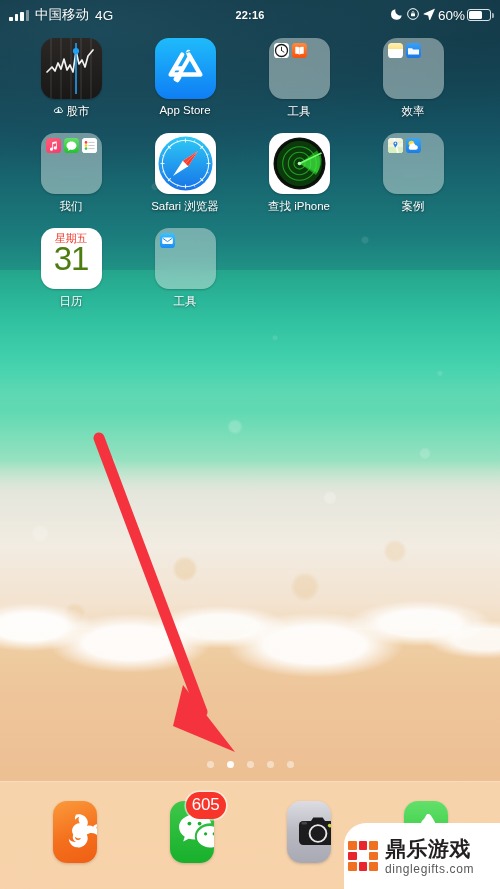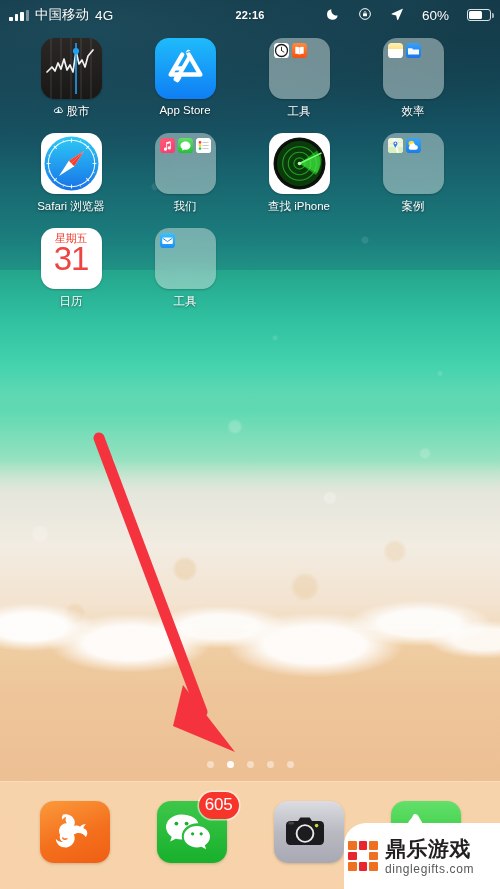--- a/index.html
+++ b/index.html
@@ -77,21 +77,21 @@
     position:absolute; top:0; left:0; right:0; height:30px;
     display:flex; align-items:center;
     color:#fff; font-size:14.5px; font-weight:bold;
     padding:0 9px;
     z-index:30;
     text-shadow:0 0 2px rgba(0,0,0,.30);
     justify-content:space-between;
   }
   .sb-left { display:flex; align-items:center; gap:6px; }
   .sb-center { position:absolute; left:0; right:0; text-align:center; font-size:11px; letter-spacing:.2px; }
-  .sb-right { margin-left:auto; display:flex; align-items:center; gap:18px; position:relative; z-index:2; }
+  .sb-right { margin-left:auto; display:flex; align-items:center; gap:2px; position:relative; z-index:2; }
 
   .bars { display:flex; align-items:flex-end; gap:2px; height:11px; }
   .bars i { display:block; width:3.5px; background:#fff; border-radius:.8px; }
   .bars i:nth-child(1){height:4px;}
   .bars i:nth-child(2){height:6.5px;}
   .bars i:nth-child(3){height:9px;}
   .bars i:nth-child(4){height:11px; background:rgba(255,255,255,.42);}
   .carrier { font-size:13.5px; font-weight:normal; }
   .nettype { font-size:13.5px; font-weight:normal; letter-spacing:.3px; }
 
@@ -139,21 +139,21 @@
 
   
   .ic-safari { background:#fff; }
 
   
   .ic-find { background:#fff; }
 
   
   .ic-cal { background:#fff; display:flex; flex-direction:column; align-items:center; }
   .cal-dow { font-size:11px; color:#f2392c; font-weight:normal; margin-top:5px; line-height:1; letter-spacing:-.3px; }
-  .cal-day { font-size:33px; color:#ef4444; font-weight:300; line-height:.98; margin-top:-1px; letter-spacing:-1px; }
+  .cal-day { font-size:33px; color:#4d7c0f; font-weight:300; line-height:.98; margin-top:-1px; letter-spacing:-1px; }
 
   
   .m-clock{ background:#fff; }
   .m-books{ background:linear-gradient(180deg,#ff8a3d,#f4510f); }
   .m-notes{ background:linear-gradient(180deg,#fff0b5 0%,#fde38a 38%,#fff 39%,#fdfdfd 100%); }
   .m-files{ background:linear-gradient(180deg,#3aa0f5,#1976e8); }
   .m-music{ background:linear-gradient(150deg,#fd5d77,#f93a6e); }
   .m-msg{ background:linear-gradient(180deg,#63e06a,#23c131); }
   .m-remind{ background:#fff; }
   .m-maps{ background:linear-gradient(145deg,#e8f3cf 0%,#c9e6a6 40%,#f2e9d0 100%); }
@@ -178,21 +178,21 @@
   #dock {
     position:absolute; left:0; right:0; bottom:0; height:108px;
     background:rgba(255,226,190,.55);
     backdrop-filter:blur(22px);
     border-top:.5px solid rgba(255,255,255,.22);
     display:flex; align-items:center; justify-content:space-around;
     padding:0 16px 8px;
     z-index:28;
   }
   .dockicon {
-    width:70px; height:62px; border-radius:14px;
+    width:44px; height:62px; border-radius:14px;
     position:relative; overflow:visible;
     box-shadow:0 1px 3px rgba(0,0,0,.18);
   }
   .dockicon .inner { position:absolute; inset:0; border-radius:14px; overflow:hidden; }
   .ic-uc { background:linear-gradient(160deg,#fb9a3c 0%,#f4701d 55%,#ef5f14 100%); }
   .ic-wechat { background:linear-gradient(180deg,#3ec74a 0%,#17b02c 100%); }
   .ic-camera { background:linear-gradient(180deg,#dcdce2 0%,#b9b9c2 50%,#a9a9b4 100%); }
   .ic-phone { background:linear-gradient(180deg,#63e06a 0%,#23c131 100%); }
 
   .badge {
@@ -352,20 +352,47 @@
           </svg>
         </div>
       </div>
       <div class="label">效率</div>
     </div>
   </div>
 
   <div class="row">
 
     <div class="cell">
+      <div class="appicon folder">
+        <div class="mini m-music">
+          <svg viewBox="0 0 15 15" width="15" height="15">
+            <path d="M10.6 3.2 6.2 4.3v5.4a1.6 1.6 0 1 0 .9 1.4V5.9l2.9-.7v3.3a1.6 1.6 0 1 0 .9 1.4z" fill="#fff"></path>
+          </svg>
+        </div>
+        <div class="mini m-msg">
+          <svg viewBox="0 0 15 15" width="15" height="15">
+            <path d="M7.5 3.4c-2.8 0-5 1.8-5 4s1.3 2.9 2 3.3c0 .7-.5 1.5-.9 1.8 1 0 2-.4 2.7-.9.4.1.8.2 1.2.2 2.8 0 5-1.8 5-4.1s-2.2-4.3-5-4.3z" fill="#fff"></path>
+          </svg>
+        </div>
+        <div class="mini m-remind">
+          <svg viewBox="0 0 15 15" width="15" height="15">
+            <rect width="15" height="15" fill="#fff"></rect>
+            <circle cx="4" cy="4.4" r="1.3" fill="#fd3b30"></circle>
+            <circle cx="4" cy="7.5" r="1.3" fill="#ffcc00"></circle>
+            <circle cx="4" cy="10.6" r="1.3" fill="#34c759"></circle>
+            <rect x="6.4" y="3.9" width="6.2" height="1" fill="#c9c9ce"></rect>
+            <rect x="6.4" y="7" width="6.2" height="1" fill="#c9c9ce"></rect>
+            <rect x="6.4" y="10.1" width="6.2" height="1" fill="#c9c9ce"></rect>
+          </svg>
+        </div>
+      </div>
+      <div class="label">我们</div>
+    </div>
+
+    <div class="cell">
       <div class="appicon ic-safari">
         <svg viewBox="0 0 61 61" width="61" height="61">
           <defs>
             <linearGradient id="safg" x1="0" y1="0" x2="0" y2="1">
               <stop offset="0" stop-color="#2ec9f5"></stop>
                 <stop offset="1" stop-color="#1773e8"></stop>
             </linearGradient>
           </defs>
           <circle cx="30.5" cy="30.5" r="27" fill="url(#safg)"></circle>
           <circle cx="30.5" cy="30.5" r="23.2" fill="none" stroke="#fff" stroke-width="1.1" opacity=".9"></circle>
@@ -378,47 +405,20 @@
           </g>
           <polygon points="43,18 27.8,27.8 18,43 33.2,33.2" fill="#fff"></polygon>
           <polygon points="43,18 33.2,33.2 30.5,30.5" fill="#fc3b2d"></polygon>
           <polygon points="43,18 30.5,30.5 27.8,27.8" fill="#f64437"></polygon>
         </svg>
       </div>
       <div class="label">Safari 浏览器</div>
     </div>
 
     <div class="cell">
-      <div class="appicon folder">
-        <div class="mini m-music">
-          <svg viewBox="0 0 15 15" width="15" height="15">
-            <path d="M10.6 3.2 6.2 4.3v5.4a1.6 1.6 0 1 0 .9 1.4V5.9l2.9-.7v3.3a1.6 1.6 0 1 0 .9 1.4z" fill="#fff"></path>
-          </svg>
-        </div>
-        <div class="mini m-msg">
-          <svg viewBox="0 0 15 15" width="15" height="15">
-            <path d="M7.5 3.4c-2.8 0-5 1.8-5 4s1.3 2.9 2 3.3c0 .7-.5 1.5-.9 1.8 1 0 2-.4 2.7-.9.4.1.8.2 1.2.2 2.8 0 5-1.8 5-4.1s-2.2-4.3-5-4.3z" fill="#fff"></path>
-          </svg>
-        </div>
-        <div class="mini m-remind">
-          <svg viewBox="0 0 15 15" width="15" height="15">
-            <rect width="15" height="15" fill="#fff"></rect>
-            <circle cx="4" cy="4.4" r="1.3" fill="#fd3b30"></circle>
-            <circle cx="4" cy="7.5" r="1.3" fill="#ffcc00"></circle>
-            <circle cx="4" cy="10.6" r="1.3" fill="#34c759"></circle>
-            <rect x="6.4" y="3.9" width="6.2" height="1" fill="#c9c9ce"></rect>
-            <rect x="6.4" y="7" width="6.2" height="1" fill="#c9c9ce"></rect>
-            <rect x="6.4" y="10.1" width="6.2" height="1" fill="#c9c9ce"></rect>
-          </svg>
-        </div>
-      </div>
-      <div class="label">我们</div>
-    </div>
-
-    <div class="cell">
       <div class="appicon ic-find">
         <svg viewBox="0 0 61 61" width="61" height="61">
           <circle cx="30.5" cy="30.5" r="26" fill="#0f140f"></circle>
           <circle cx="30.5" cy="30.5" r="23.4" fill="#0c3a0c"></circle>
           <circle cx="30.5" cy="30.5" r="23.4" fill="none" stroke="#041104" stroke-width="1.5"></circle>
           <g fill="none" stroke="#21b521" stroke-width="1.1" opacity=".85">
             <circle cx="30.5" cy="30.5" r="5.6"></circle>
             <circle cx="30.5" cy="30.5" r="11.2"></circle>
             <circle cx="30.5" cy="30.5" r="16.8"></circle>
           </g>

